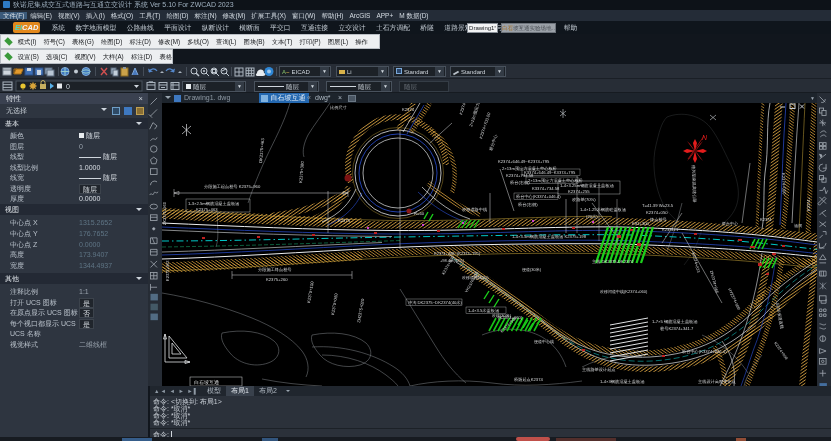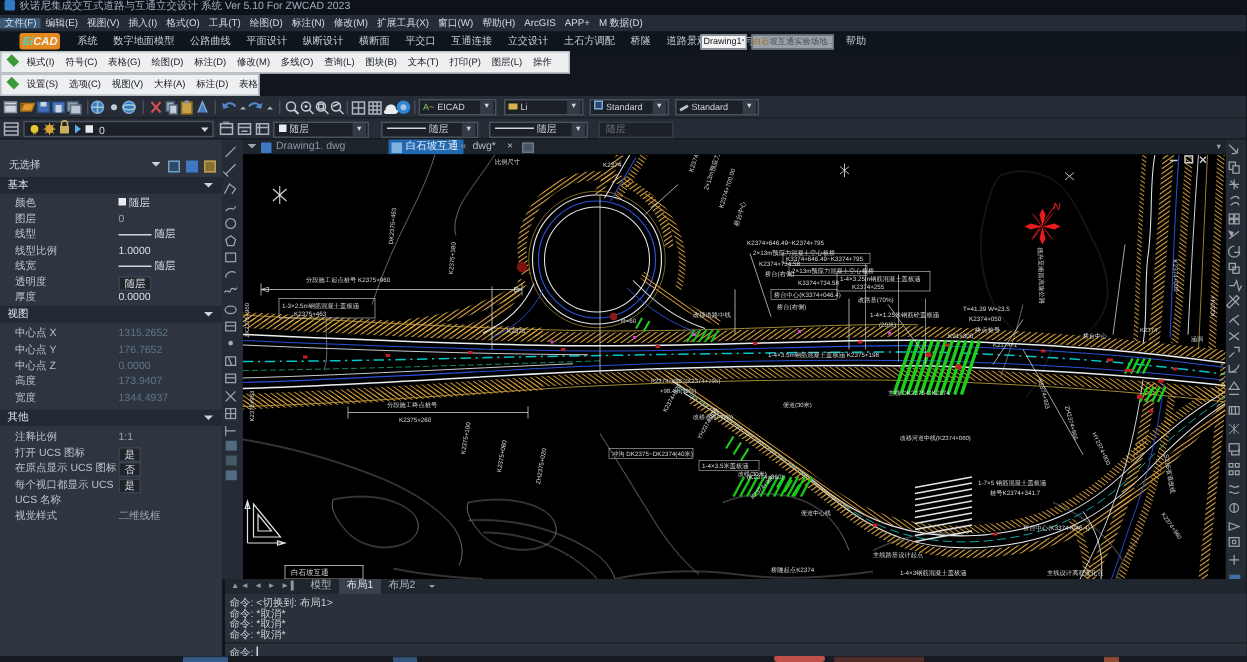--- a/index.html
+++ b/index.html
@@ -140,20 +140,21 @@
           </g>
   <path d="M183.5 2v10M185.5 2v10" stroke="#454d58"></path>
  </g>
 </svg>
 <div class="dd" style="left:182px;top:1.5px;width:64px;"><span style="display:inline-block;width:5px;height:5px;background:#e8ecef;margin:0 2px 0 3px;"></span><span style="font-size:6.5px;">随层</span><span class="arr">▼</span></div>
 <div class="dd" style="left:254px;top:1.5px;width:65px;"><span style="display:inline-block;width:26px;height:1px;background:#cfd6dd;margin:0 2px 2px 3px;"></span><span style="font-size:6.5px;">随层</span><span class="arr">▼</span></div>
 <div class="dd" style="left:326px;top:1.5px;width:66px;"><span style="display:inline-block;width:26px;height:1px;background:#cfd6dd;margin:0 2px 2px 3px;"></span><span style="font-size:6.5px;">随层</span><span class="arr">▼</span></div>
 <div class="dd" style="left:399px;top:1.5px;width:50px;border-color:#353d46;color:#6e757d;"><span style="font-size:6.5px;padding-left:4px;">随层</span></div>
 </div>
 <div class="abs" id="palette">
+<div class="hdr">特性<span style="position:absolute;right:5px;top:0;color:#cdd4db;">×</span></div>
 <div class="sel">无选择<span style="position:absolute;left:101px;top:4px;width:0;height:0;border:3px solid transparent;border-top-color:#cdd4db;"></span>
 <span style="position:absolute;left:112px;top:3px;width:8px;height:8px;border:1px solid #6f9ec6;background:#2e4a66;"></span>
 <span style="position:absolute;left:124px;top:3px;width:8px;height:8px;background:#3e78c0;"></span>
 <span style="position:absolute;left:136px;top:3px;width:8px;height:8px;background:#8a6f34;border:1px solid #c0a050;"></span></div>
 <div class="sect" style="top:25px;">基本<span style="position:absolute;right:6px;top:4px;width:0;height:0;border:3px solid transparent;border-top-color:#cdd4db;"></span></div>
 <div class="prow" style="top:36px;">
         <span class="lb">颜色</span>
         <span class="vl"><span style="display:inline-block;width:5px;height:5px;background:#e8ecef;"></span> 随层</span>
       </div>
 <div class="prow" style="top:46.5px;">

